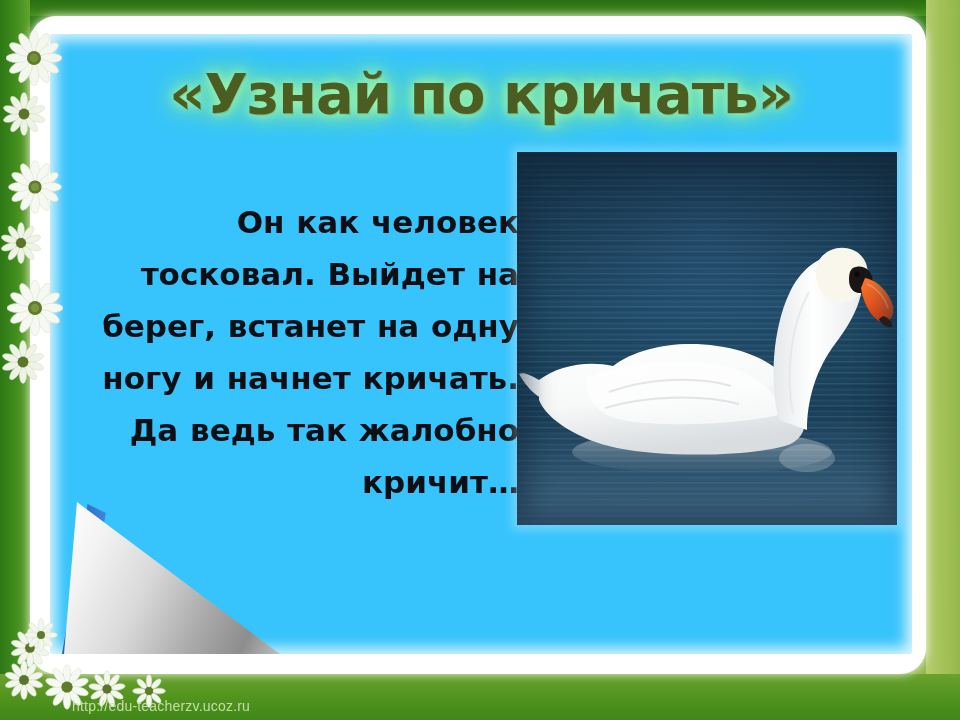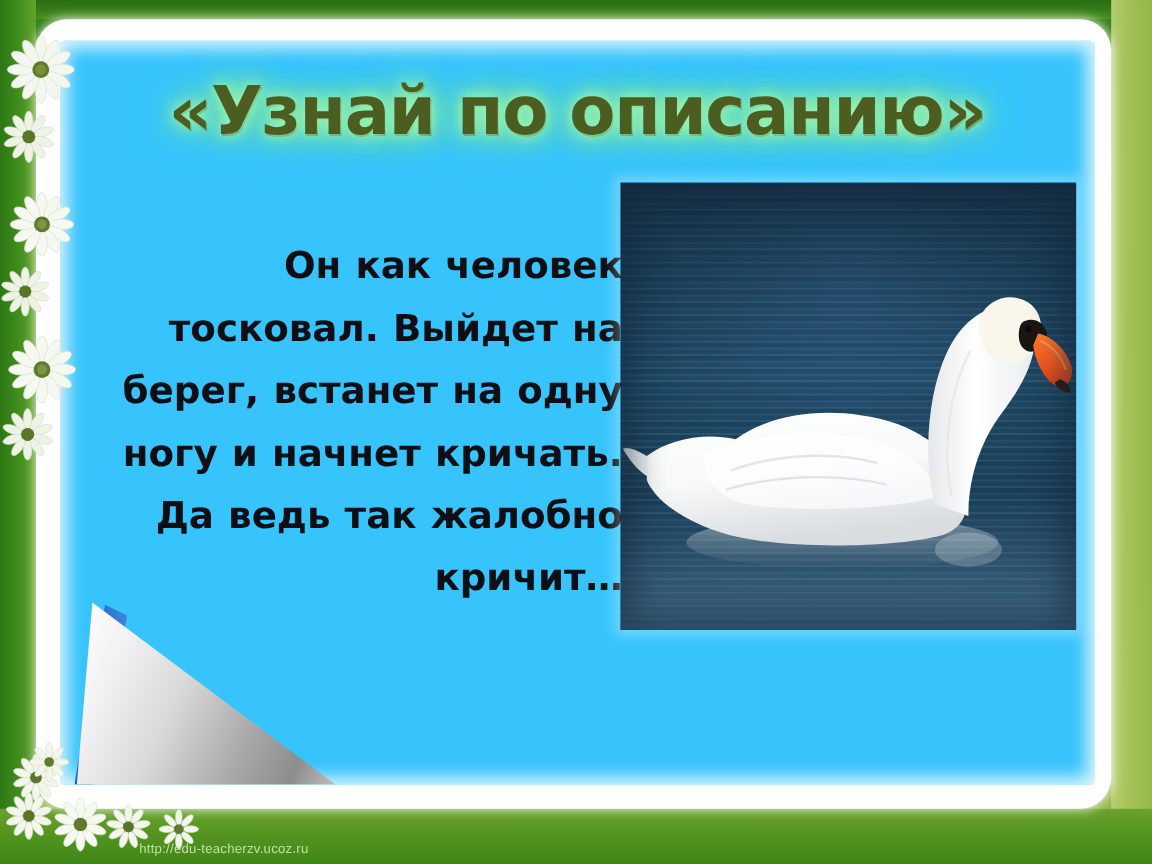--- a/index.html
+++ b/index.html
@@ -205,44 +205,43 @@
   
   .daisy { position: absolute; }
   .daisy svg { display: block; }
 
   
   .footer-url {
     position: absolute;
     left: 72px;
     bottom: 6px;
     font-family: "Liberation Sans", sans-serif;
-    font-size: 11px;
+    font-size: 14px;
     color: #cfe3b0;
     letter-spacing: .2px;
     opacity: .92;
-    margin-left: 44px;
   }
 </style>
 </head>
 <body>
 
 <div class="slide">
 
   <div class="frame-outer">
     <div class="frame-top-band"></div>
     <div class="frame-left-band"></div>
     <div class="frame-right-band"></div>
     <div class="frame-bottom-band"></div>
   </div>
 
   <div class="card-white"></div>
 
   <div class="content">
 
-    <div class="title">«Узнай по описанию»</div>
+    <div class="title">«Узнай по кричать»</div>
 
     <div class="body-text">Он как человек тосковал. Выйдет на берег, встанет на одну ногу и начнет кричать. Да ведь так жалобно кричит…</div>
 
     <div class="photo">
       <div class="photo-inner">
         <div class="ripples"></div>
         <div class="water-dark-top"></div>
         <div class="water-light-bottom"></div>
 
         <svg class="swan-svg" viewBox="0 0 380 373">

